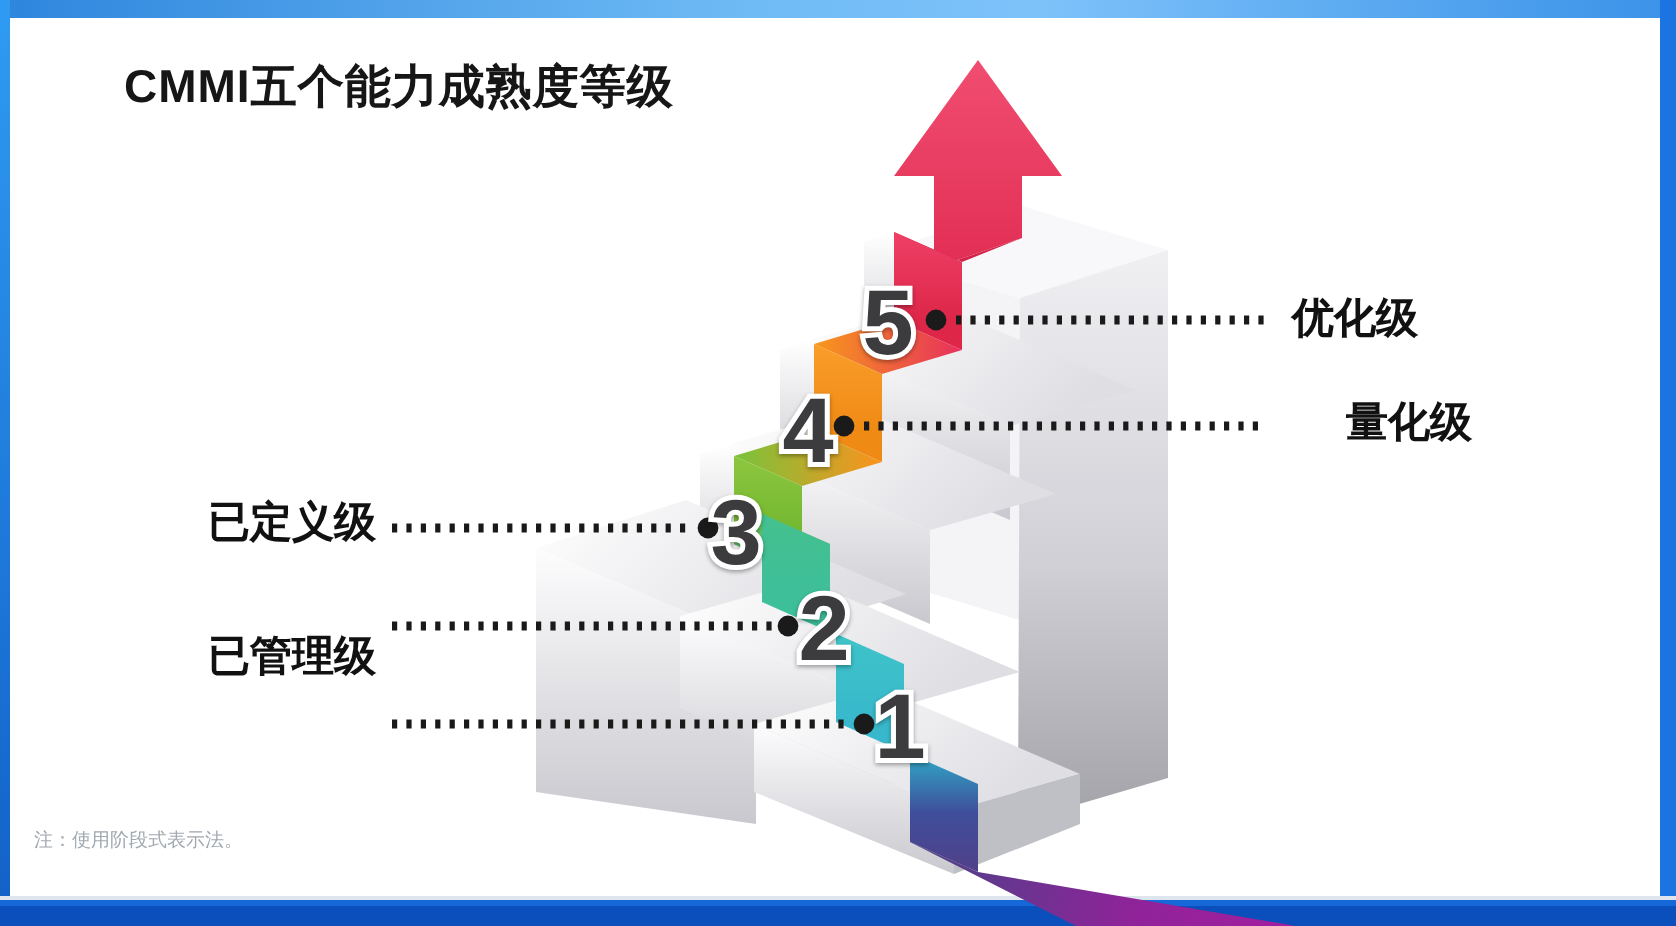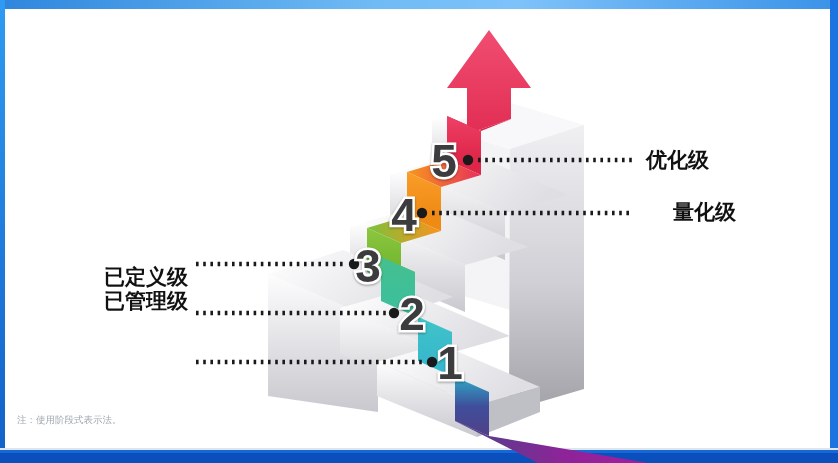--- a/index.html
+++ b/index.html
@@ -17,22 +17,22 @@
     letter-spacing:0.5px;white-space:nowrap;
   }
   .lvl-label{
     position:absolute;
     font-size:21px;font-weight:bold;color:#111;
     white-space:nowrap;line-height:22px;text-align:right;
   }
   .lvl-label.right5{left:646px;top:149px;}
   .lvl-label.right4{left:673px;top:201px;}
   .left-wrap{position:absolute;left:58px;width:130px;text-align:right;}
-  .left3{top:251px;margin-top:15px;}
-  .left2{top:290px;}
+  .left3{top:251px;}
+  .left2{top:318px;}
   .left1{top:351px;}
   .footnote{
     position:absolute;left:17px;top:414px;
     font-size:9.5px;color:#a0a8b0;white-space:nowrap;
   }
   .num{
     font-weight:bold;
     fill:#3c3c3e;
     stroke:#ffffff;stroke-width:5px;
     paint-order:stroke;
@@ -193,20 +193,21 @@
 
     <g font-size="46" text-anchor="middle">
       <text class="num" x="444" y="177">5</text>
       <text class="num" x="404" y="231">4</text>
       <text class="num" x="368" y="282">3</text>
       <text class="num" x="412" y="330">2</text>
       <text class="num" x="450" y="379">1</text>
     </g>
   </svg>
 
+  <div class="title">CMMI五个能力成熟度等级</div>
 
   <div class="lvl-label right5">优化级</div>
   <div class="lvl-label right4">量化级</div>
 
   <div class="lvl-label left-wrap left3">已定义级</div>
   <div class="lvl-label left-wrap left2">已管理级</div>
 
   <div class="footnote">注：使用阶段式表示法。</div>
 </div>
 

